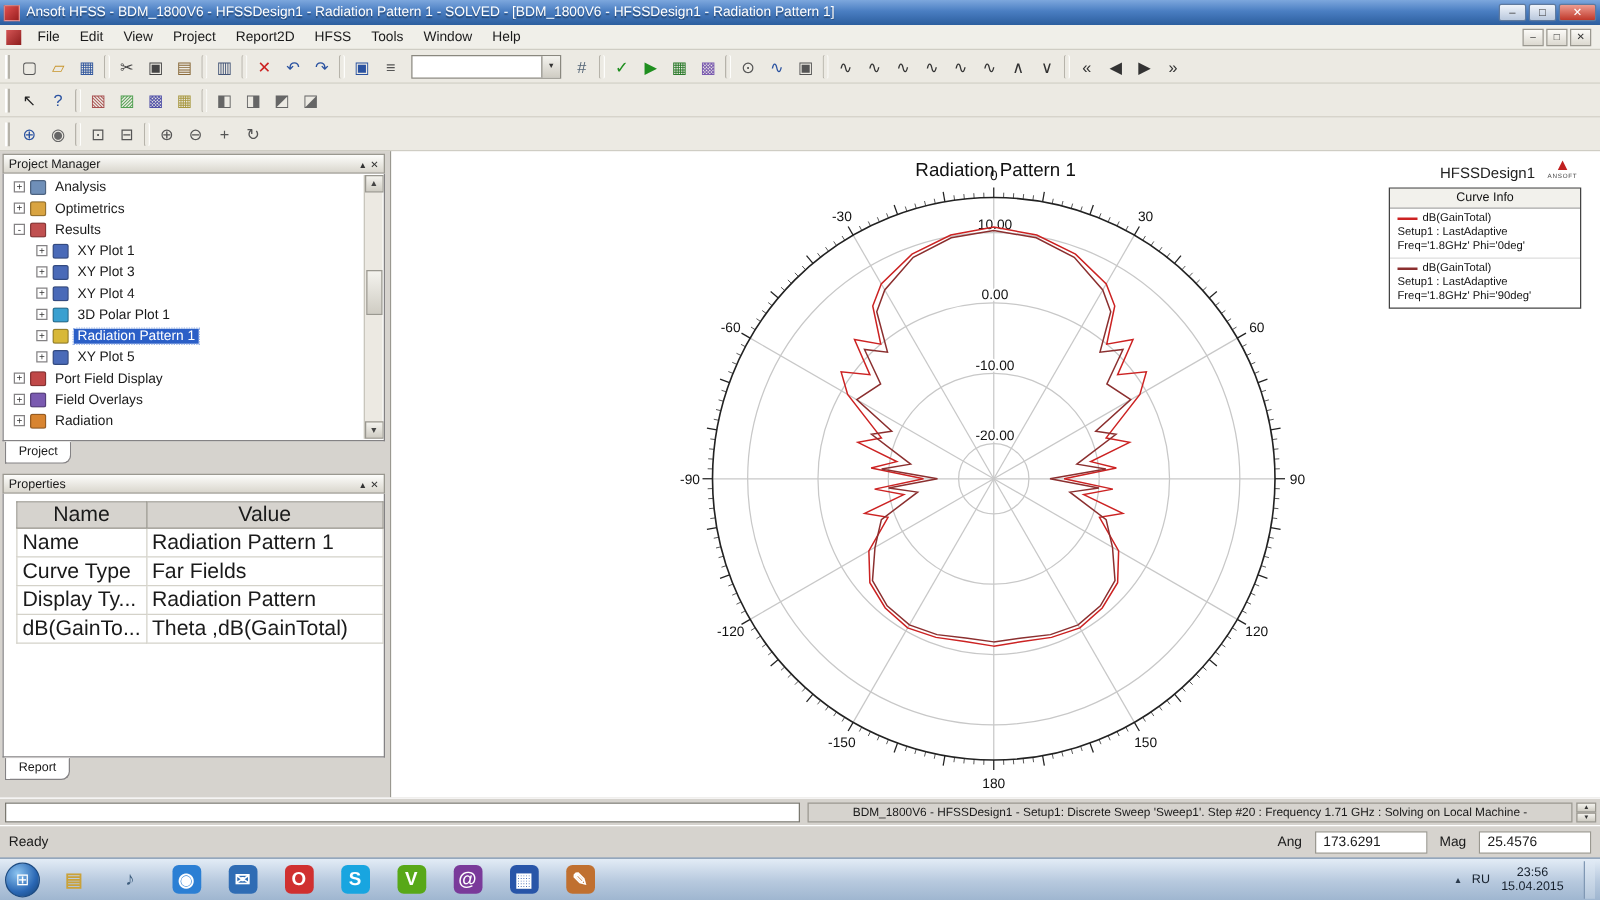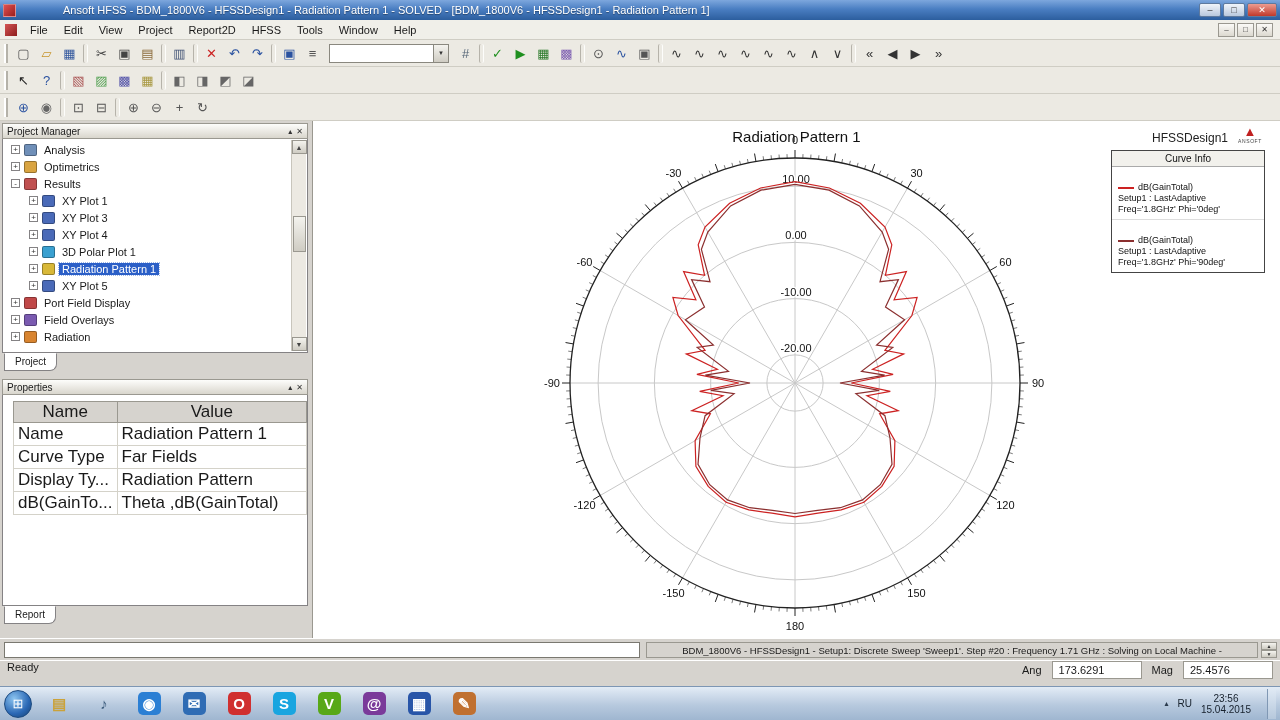--- a/index.html
+++ b/index.html
@@ -6,21 +6,21 @@
   html,body { width:1280px; height:720px; background:#555; }
   .screen { position:relative; width:1280px; height:720px; overflow:hidden;
             font-family:"Liberation Sans", sans-serif; font-size:11px; background:#d6d3ce; color:#1a1a1a; }
 
   
   .titlebar { position:absolute; top:0; left:0; right:0; height:20px;
               background:linear-gradient(#7da7dd 0%, #4a7ec2 45%, #2c5e9e 100%);
               display:flex; align-items:center; padding:0 3px; color:#fff; }
   .app-icon { width:13px; height:13px; background:linear-gradient(135deg,#e05050,#9a1f1f);
               border:1px solid rgba(255,255,255,.4); margin-right:5px; flex:none; }
-  .title-text { flex:1; white-space:nowrap; overflow:hidden; text-shadow:0 1px 1px rgba(0,0,0,.4);margin-left:42px; }
+  .title-text { flex:1; white-space:nowrap; overflow:hidden; text-shadow:0 1px 1px rgba(0,0,0,.4); }
   .win-controls { display:flex; gap:2px; flex:none; }
   .wbtn { width:22px; height:14px; display:flex; align-items:center; justify-content:center;
           font-size:9px; color:#333; background:linear-gradient(#f0f4fa,#b9c8dd);
           border:1px solid #5f7globa0; border:1px solid #5f7a9e; border-radius:2px; }
   .wbtn.close { width:30px; background:linear-gradient(#ee9c90,#c0392b); color:#fff; }
 
   
   .menubar { position:absolute; top:20px; left:0; right:0; height:20px; background:#f0efe9;
              border-bottom:1px solid #cfcdc4; display:flex; align-items:center; padding:0 2px; }
   .mdi-icon { width:12px; height:12px; background:linear-gradient(135deg,#d45555,#8d1d1d);
@@ -92,42 +92,42 @@
   .plot-area { position:absolute; top:121px; left:313px; width:967px; height:517px; background:#fff; overflow:hidden; }
   #polar-svg { position:absolute; left:0; top:0; }
   .plot-title { position:absolute; top:7px; left:0; width:100%; text-align:center; font-size:15px; color:#111; }
   .design-wrap { position:absolute; top:10px; right:52px; font-size:12px; color:#222; }
   .ansoft-logo { position:absolute; top:5px; right:14px; width:32px; text-align:center; }
   .logo-mark { display:block; color:#c02020; font-size:13px; line-height:12px; }
   .logo-text { display:block; font-size:5px; letter-spacing:.6px; color:#444; }
   .legend { position:absolute; top:29px; right:15px; width:154px; border:1px solid #444; background:#fff;
             font-size:9px; color:#111; }
   .legend-title { text-align:center; font-size:10px; padding:2px 0; border-bottom:1px solid #aaa; background:#f2f1ec; }
-  .legend-entry { padding:15px 4px 4px 6px; line-height:11px; }
+  .legend-entry { padding:2px 4px 4px 6px; line-height:11px; }
   .legend-entry + .legend-entry { border-top:1px solid #ddd; }
   .le-line1 { display:flex; align-items:center; gap:4px; }
   .swatch { width:16px; height:2px; flex:none; }
   .ang-label { font-family:"Liberation Sans", sans-serif; font-size:11px; fill:#111; }
   .r-label { font-family:"Liberation Sans", sans-serif; font-size:11px; fill:#111;
              paint-order:stroke; stroke:#ffffff; stroke-width:3px; }
 
   
   .msgbar { position:absolute; top:638px; left:0; right:0; height:22px; background:#d6d3ce; border-top:1px solid #fff; }
   .msg-input { position:absolute; left:4px; top:3px; width:636px; height:16px; border:1px solid #7a7870;
                background:#fff; font:10px "Liberation Sans", sans-serif; }
   .msg-status { position:absolute; left:646px; right:22px; top:3px; height:16px; border:1px solid #9a9890;
                 background:#d6d3ce; display:flex; align-items:center; justify-content:center;
                 font-size:9.5px; white-space:nowrap; overflow:hidden; }
   .msg-arrows { position:absolute; right:3px; top:3px; width:16px; height:16px; display:flex; flex-direction:column; }
   .msg-arrow { height:8px; width:16px; font-size:5px; display:flex; align-items:center; justify-content:center;
                border:1px solid #9a9890; background:linear-gradient(#f4f3ee,#cfccc3); color:#333; }
 
   
   .statusbar { position:absolute; top:660px; left:0; right:0; height:26px; background:#d6d3ce;
-               border-top:1px solid #fff; display:flex; align-items:flex-start; padding:0 7px; }
+               border-top:1px solid #fff; display:flex; align-items:center; padding:0 7px; }
   .sb-right { margin-left:auto; display:flex; align-items:center; gap:3px; }
   .sb-label { padding:2px 7px; }
   .sb-cell { width:90px; padding:2px 6px; border:1px solid #9a9890; background:#fff; height:18px; }
 
   
   .taskbar { position:absolute; top:686px; left:0; right:0; height:34px;
              background:linear-gradient(#e3ecf6,#b7c9de 55%,#9fb6d0); border-top:1px solid #7d96b4;
              display:flex; align-items:center; padding:0 4px; }
   .start-orb { width:28px; height:28px; border-radius:50%; flex:none; margin-right:10px;
                background:radial-gradient(circle at 35% 30%, #8cc4f0, #2a67b4 60%, #16406e);

